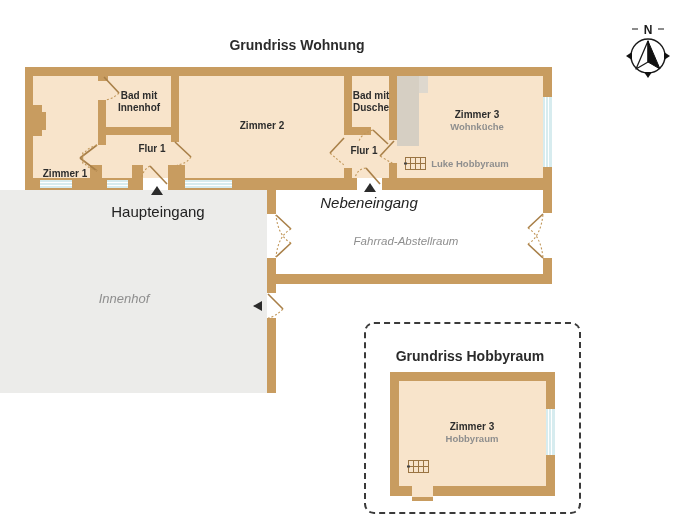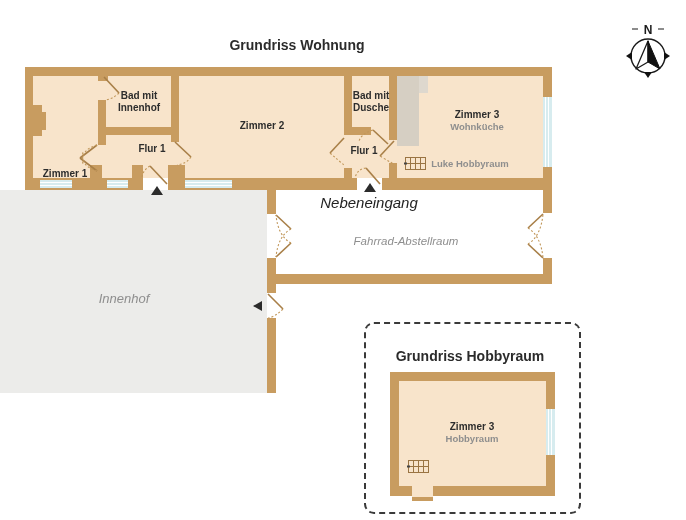--- a/index.html
+++ b/index.html
@@ -164,17 +164,18 @@
   <div class="lbl" style="left:427px;top:109px;width:100px;">
     <div class="room-name">Zimmer 3</div>
     <div class="room-sub">Wohnküche</div>
   </div>
   <div class="lbl room-sub" style="left:430px;top:158px;width:80px;text-align:center;">Luke Hobbyraum</div>
   <div class="lbl" style="left:412px;top:421px;width:120px;">
     <div class="room-name">Zimmer 3</div>
     <div class="room-sub">Hobbyraum</div>
   </div>
 
+  <div class="lbl big" style="left:78px;top:203px;width:160px;">Haupteingang</div>
   <div class="lbl big" style="left:289px;top:194px;width:160px;font-style:italic;">Nebeneingang</div>
   <div class="lbl ital" style="left:326px;top:235px;width:160px;font-size:11.5px;">Fahrrad-Abstellraum</div>
   <div class="lbl ital" style="left:59px;top:291px;width:130px;font-size:13px;">Innenhof</div>
 
 </div>
 
 </body></html>

